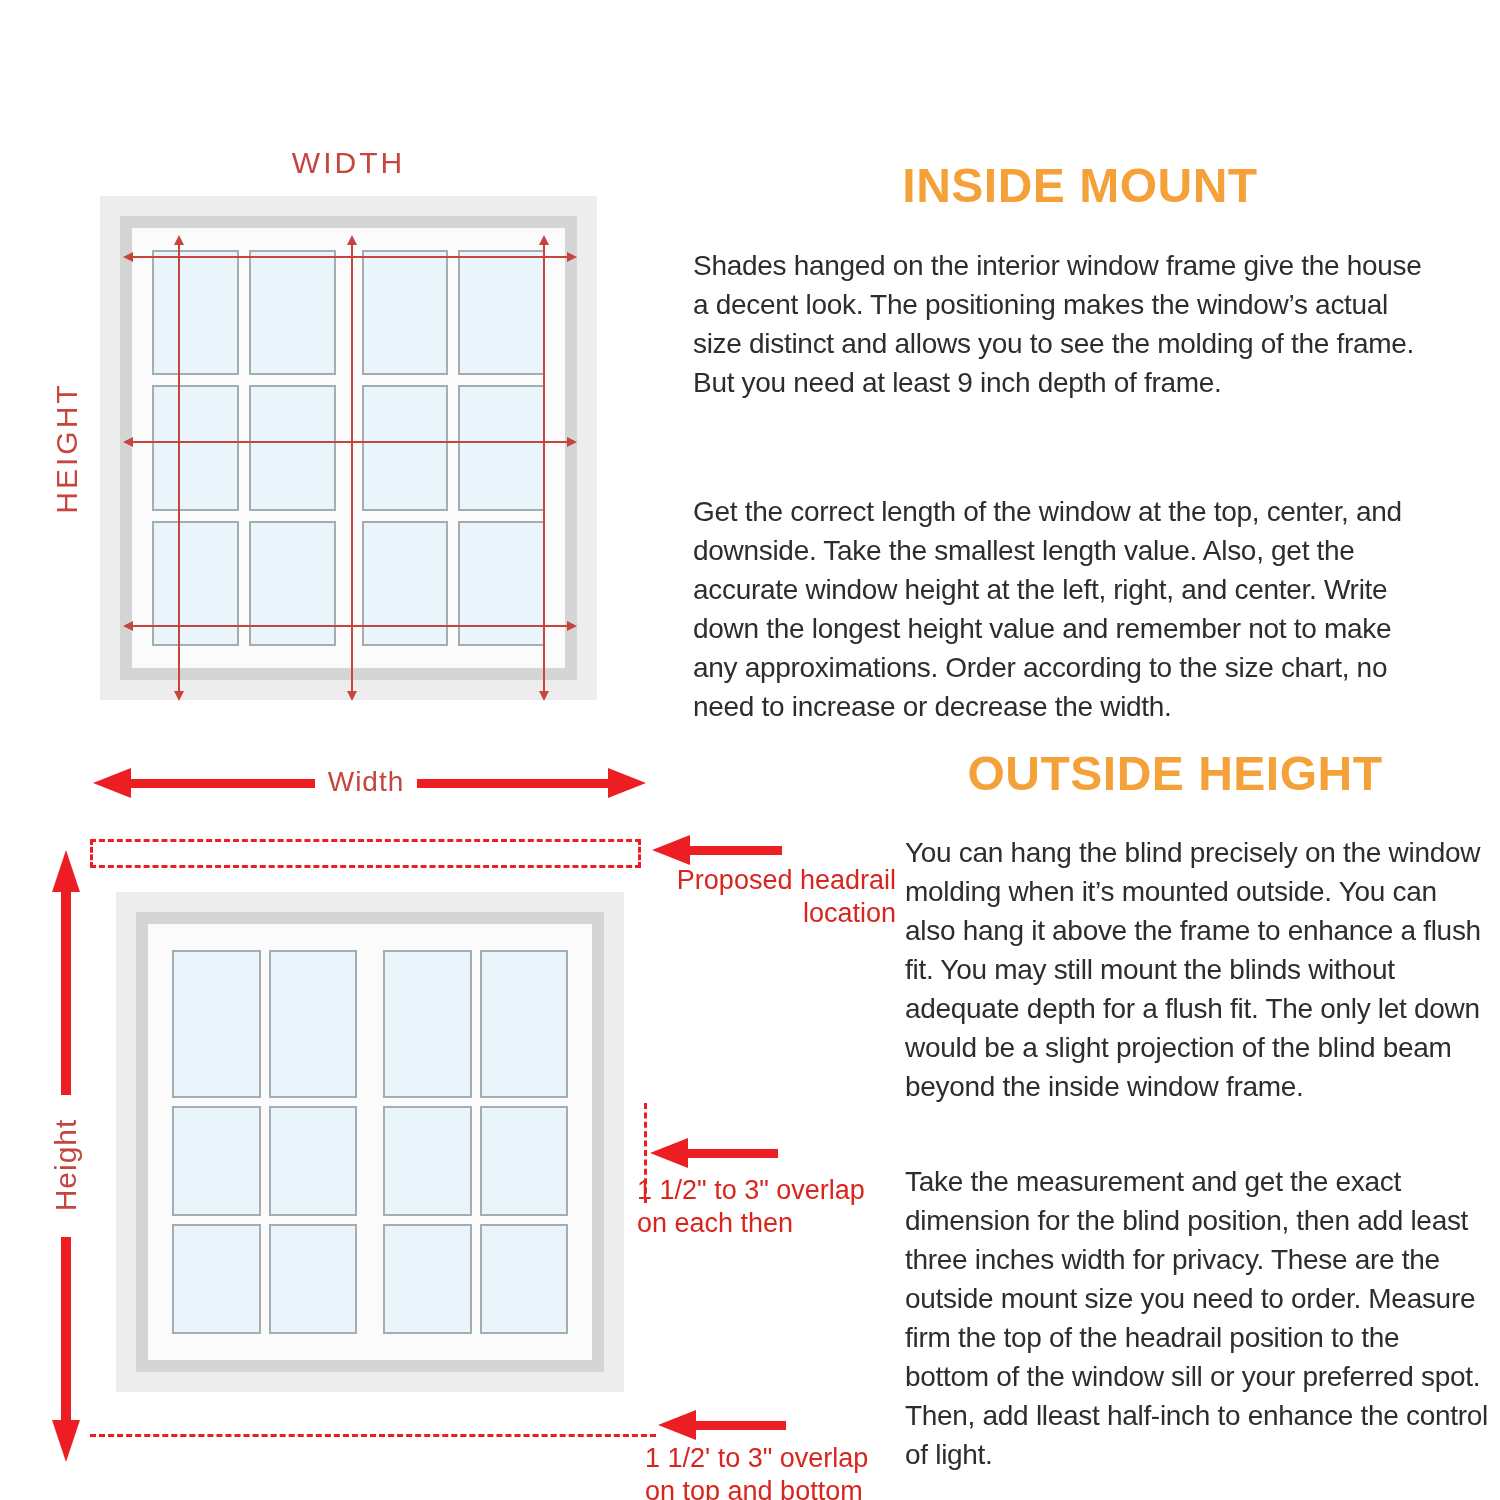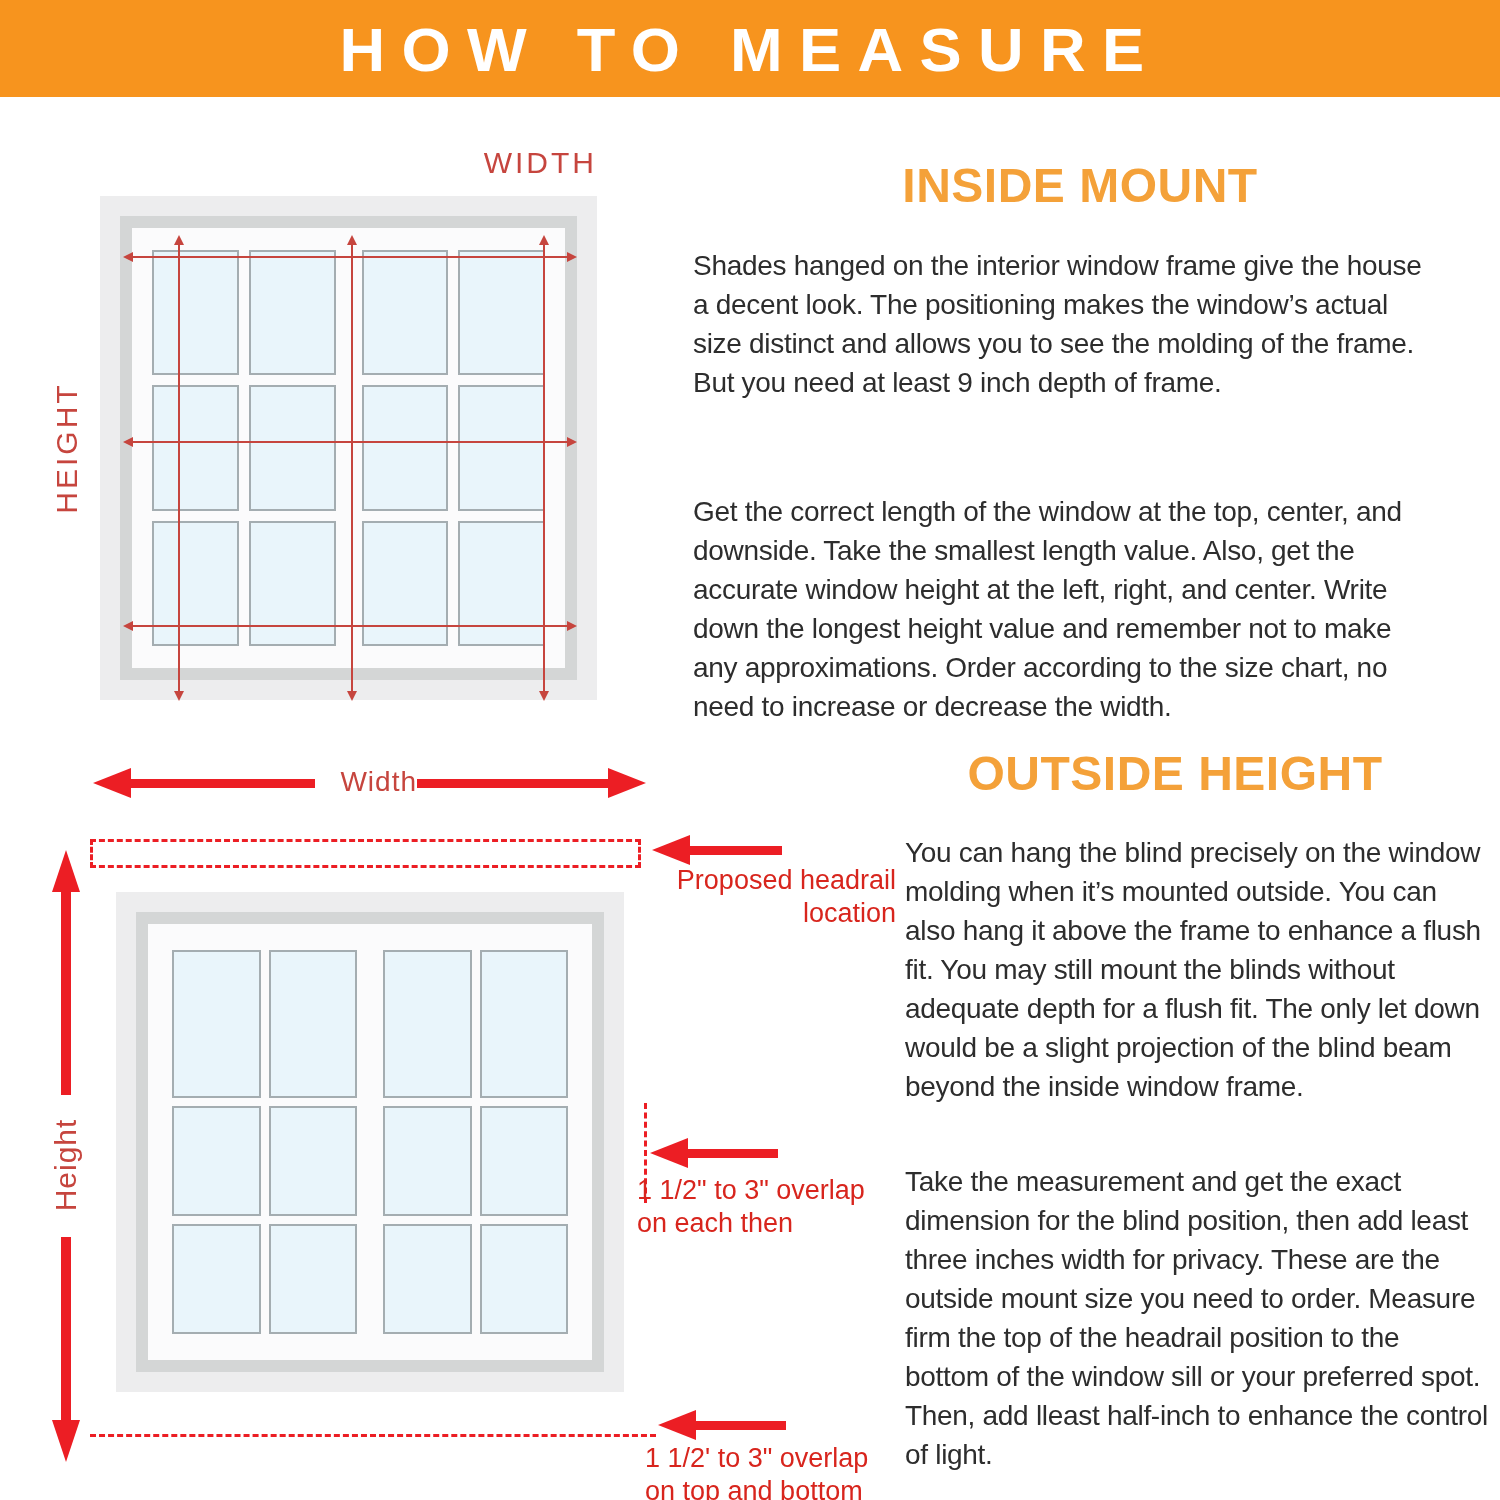--- a/index.html
+++ b/index.html
@@ -61,37 +61,34 @@
   .head-d{width:0;height:0;border-left:14px solid transparent;border-right:14px solid transparent;
     border-top:42px solid var(--red);}
 
   
   .dash-rect{position:absolute;border:3px dashed var(--red);box-sizing:border-box;}
   .dash-v{position:absolute;width:0;border-left:3px dashed var(--red);}
   .dash-h{position:absolute;height:0;border-top:3px dashed var(--red);}
 
   
   .meas-label{position:absolute;color:var(--redline);font-size:30px;letter-spacing:3px;}
-  .meas-label--c{text-align:right;}
+  .meas-label--c{text-align:center;}
   .rot{transform:translate(-50%,-50%) rotate(-90deg);white-space:nowrap;}
   .note{position:absolute;color:var(--redtext);font-size:27px;line-height:33px;}
 
   
   .mount-h{position:absolute;color:var(--orange-hd);font-weight:bold;font-size:48px;
     text-align:center;letter-spacing:0.5px;}
   .para{position:absolute;color:var(--ink);font-size:28px;line-height:39px;letter-spacing:-0.3px;}
 </style>
 </head>
 <body>
 
 <div id="canvas">
 
-  <div class="banner">
-    <div class="banner-text">HOW TO MEASURE</div>
-  </div>
 
   <div class="meas-label meas-label--c" style="left:100px;top:146px;width:497px;">WIDTH</div>
   <div class="meas-label rot" style="left:67px;top:448px;">HEIGHT</div>
 
   <div class="window" style="left:100px;top:196px;width:497px;height:504px;">
     <div class="win-band">
       <div class="win-white">
         <div class="win-sashes">
           <div class="sash">
             <i class="pane"></i>

